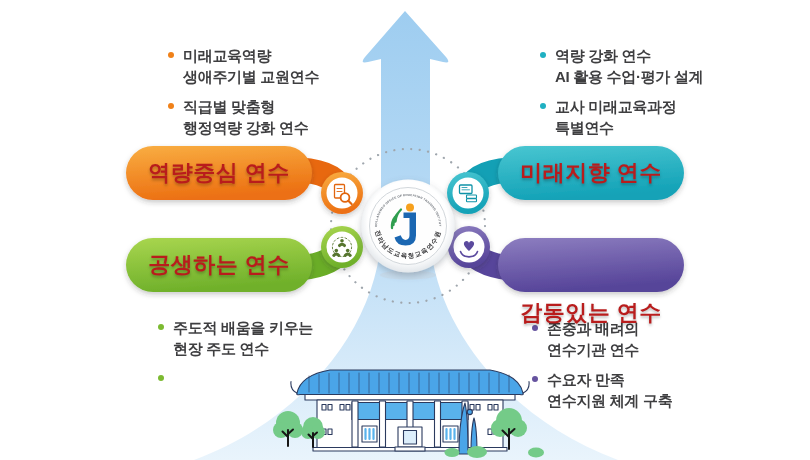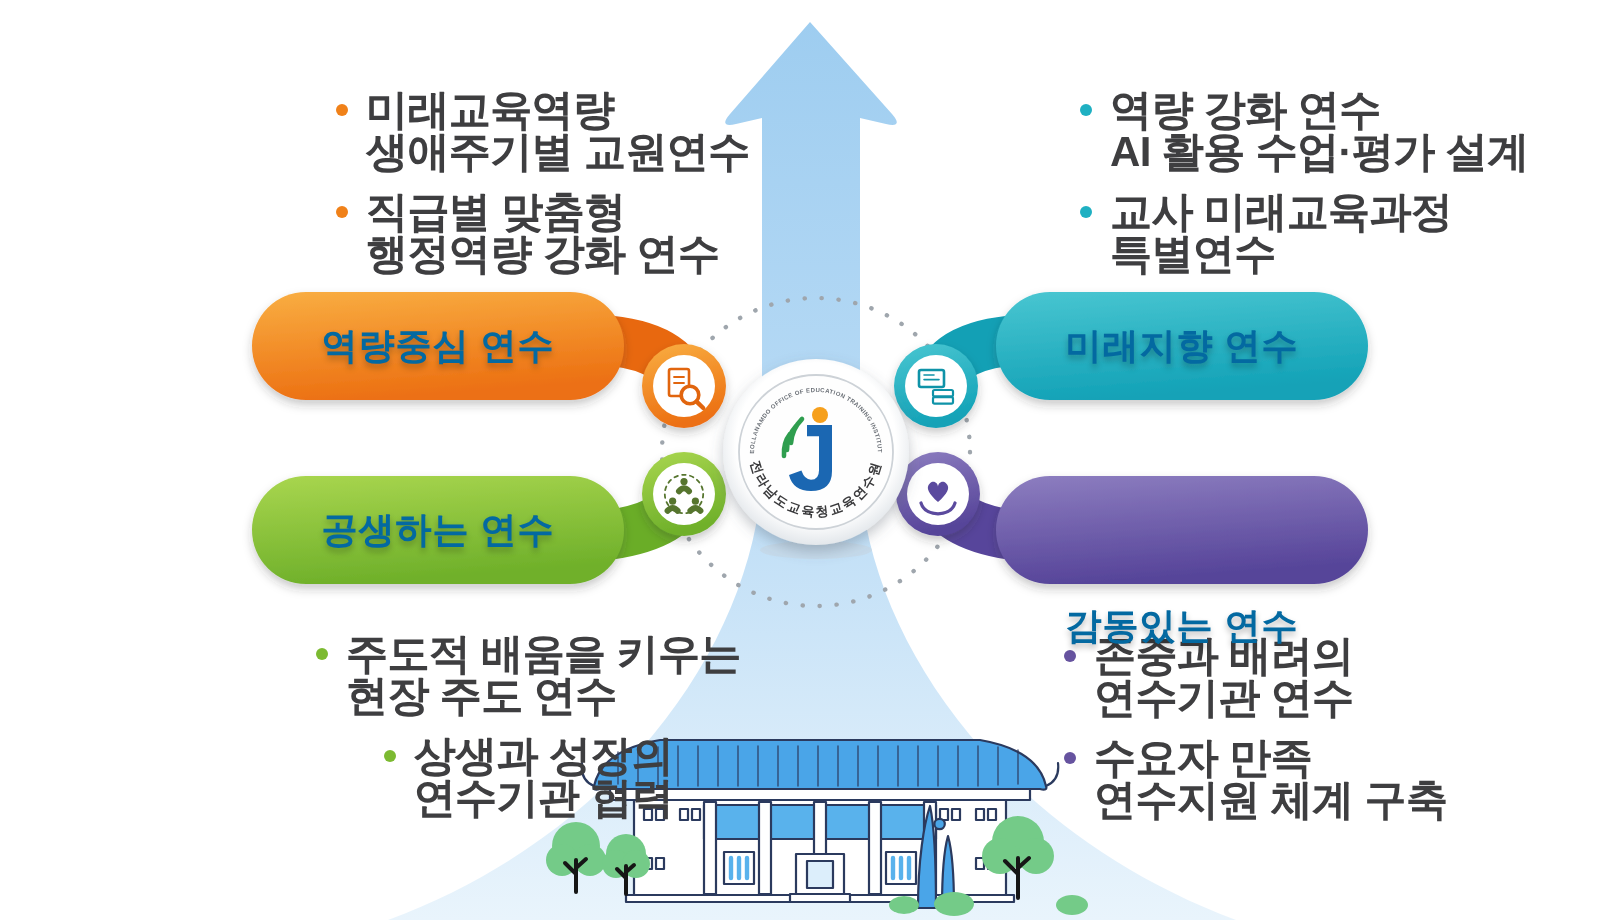--- a/index.html
+++ b/index.html
@@ -4,28 +4,28 @@
 <style>
   html,body{margin:0;padding:0;background:#fff;}
   .stage{
     position:relative;width:810px;height:460px;background:#ffffff;overflow:hidden;
     font-family:"Liberation Sans","DejaVu Sans",sans-serif;
   }
   svg.bg{position:absolute;left:0;top:0;}
   .bullets{position:absolute;display:flex;flex-direction:column;gap:9px;}
   .bullet-item{display:flex;gap:9px;}
   .bullet-dot{width:6px;height:6px;border-radius:50%;margin-top:7px;flex:none;}
-  .bullet-text{font-size:21px;line-height:21px;font-weight:700;color:#3e3e40;letter-spacing:-0.3px;}
+  .bullet-text{font-size:15px;line-height:21px;font-weight:700;color:#3e3e40;letter-spacing:-0.3px;}
   .q-tl .bullet-dot{background:#f08119;}
   .q-tr .bullet-dot{background:#1fb0c2;}
   .q-bl .bullet-dot{background:#7cba31;}
   .q-br .bullet-dot{background:#66539f;}
   .banner-label{
     position:absolute;display:flex;align-items:center;justify-content:center;
-    color:#0369a1;font-size:18px;font-weight:800;letter-spacing:0.5px;
+    color:#b91c1c;font-size:22px;font-weight:800;letter-spacing:0.5px;
     text-shadow:0 2px 3px rgba(0,0,0,0.28);white-space:nowrap;
   }
   .arc-top{font-size:3px;fill:#6a6f76;letter-spacing:0.2px;font-weight:700;}
   .arc-bot{font-size:6.5px;fill:#3a3a3c;letter-spacing:1.1px;font-weight:700;}
 </style>
 </head>
 <body>
 
 <div class="stage">
 
@@ -226,34 +226,30 @@
     </div>
     <div class="bullet-item">
       <span class="bullet-dot"></span>
       <div class="bullet-text">
         <div>교사 미래교육과정</div>
         <div>특별연수</div>
       </div>
     </div>
   </div>
 
-  <div class="bullets q-bl" style="left:158px;top:317px;align-items:center;">
+  <div class="bullets q-bl" style="left:158px;top:317px;">
     <div class="bullet-item">
       <span class="bullet-dot"></span>
       <div class="bullet-text">
         <div>주도적 배움을 키우는</div>
         <div>현장 주도 연수</div>
       </div>
     </div>
     <div class="bullet-item">
       <span class="bullet-dot"></span>
-      <div class="bullet-text">
-        <div>상생과 성장의</div>
-        <div>연수기관 협력</div>
-      </div>
     </div>
   </div>
 
   <div class="bullets q-br" style="left:532px;top:318px;">
     <div class="bullet-item">
       <span class="bullet-dot"></span>
       <div class="bullet-text">
         <div>존중과 배려의</div>
         <div>연수기관 연수</div>
       </div>

